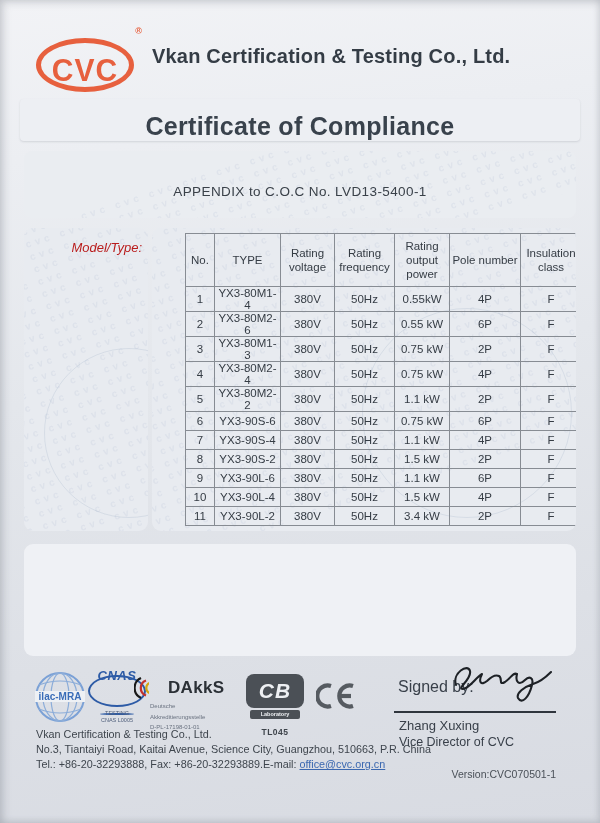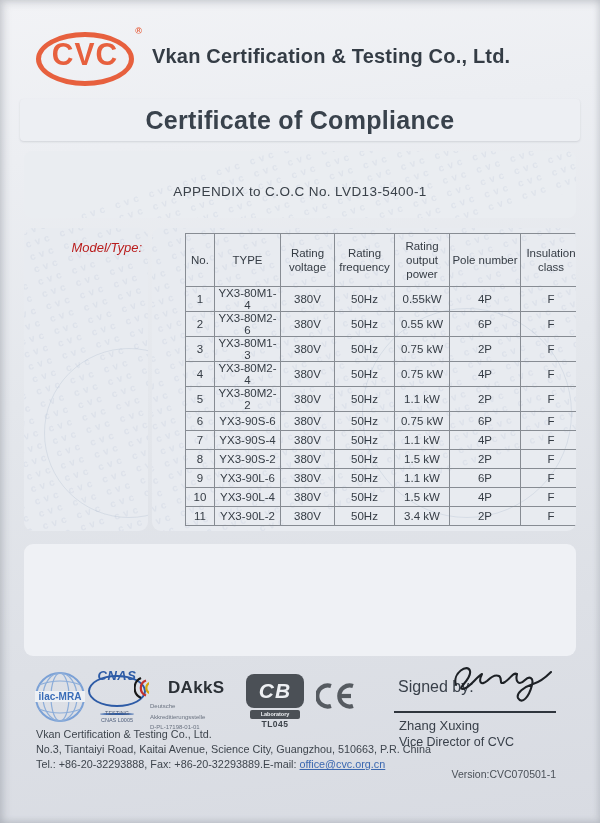--- a/index.html
+++ b/index.html
@@ -6,32 +6,32 @@
   html,body { background:#c9ccd3; }
   body { font-family:"Liberation Sans", sans-serif; }
   .page {
     position:relative; width:600px; height:823px; overflow:hidden;
     background:linear-gradient(172deg,#f2f3f6 0%,#eceef2 18%,#e4e7ec 45%,#dde0e6 75%,#d8dbe2 100%);
     box-shadow:inset 3px 2px 8px rgba(95,100,112,.28), inset -2px -2px 6px rgba(120,125,138,.18);
   }
   
   .logo-wrap { position:absolute; left:36px; top:30px; width:104px; height:58px; }
   .logo-ellipse {
-    position:absolute; left:0; top:2px; width:98px; height:54px;
+    position:absolute; left:0; top:8px; width:98px; height:54px;
     border:5px solid #e7603e; border-radius:50%;
-    display:flex; align-items:flex-start; justify-content:center;
+    display:flex; align-items:flex-end; justify-content:center;
   }
   .logo-text { color:#e7603e; font-size:30px; font-weight:bold; letter-spacing:1px; transform:scaleY(1.05); }
   .logo-reg { position:absolute; right:-2px; top:-4px; color:#e7603e; font-size:9px; font-weight:bold; }
   .company-name { position:absolute; left:152px; top:45px; font-size:20px; font-weight:bold; color:#343c45; letter-spacing:.2px; }
   
   .title-band {
     position:absolute; left:20px; top:99px; width:560px; height:42px; border-radius:4px;
     background:#edeff3; box-shadow:0 1px 2px rgba(130,135,148,.25);
-    display:flex; align-items:center; justify-content:center;
+    display:flex; align-items:flex-end; justify-content:center;
   }
   .title-band h1 { font-size:25px; font-weight:bold; color:#39424c; letter-spacing:.3px; }
   
   .appendix-band {
     position:absolute; left:24px; top:151px; width:552px; height:67px; border-radius:8px;
     background:#eaedf1; overflow:hidden;
   }
   .appendix-text { position:absolute; left:0; right:0; top:33px; text-align:center; font-size:13.5px; color:#3a4149; letter-spacing:.4px; }
   
   .panel { position:absolute; border-radius:9px; background:#e8ebf0; overflow:hidden; }
@@ -72,21 +72,21 @@
   .cnas-sub { font-size:5.5px; color:#51607c; line-height:7px; margin-top:3px; }
   .dakks { position:absolute; left:134px; top:676px; }
   .dakks-top { display:flex; align-items:center; }
   .dakks-word { font-size:17px; color:#2b3036; font-weight:bold; letter-spacing:.3px; margin-left:19px; }
   .dakks-sub { font-size:6px; color:#6a7280; line-height:7.5px; margin-top:3px; margin-left:16px; }
   .cb { position:absolute; left:246px; top:674px; width:58px; text-align:center; }
   .cb-box { width:58px; height:34px; background:#4b5056; border-radius:8px; display:flex; align-items:center; justify-content:center; }
   .cb-box span { color:#eef0f3; font-size:21px; font-weight:bold; font-style:italic; letter-spacing:1px; }
   .cb-bar { width:50px; height:9px; background:#4b5056; border-radius:2px; margin:2px auto 0;
     color:#eef0f3; font-size:5.5px; font-weight:bold; line-height:9px; }
-  .cb-code { font-size:8.5px; font-weight:bold; color:#3d434a; margin-top:0; letter-spacing:.5px; }
+  .cb-code { font-size:8.5px; font-weight:bold; color:#3d434a; margin-top:8px; letter-spacing:.5px; }
   .ce { position:absolute; left:316px; top:682px; }
   
   .signed-by { position:absolute; left:398px; top:678px; font-size:16px; color:#39404a; }
   .sig-svg { position:absolute; left:448px; top:655px; }
   .sig-line { position:absolute; left:394px; top:711px; width:162px; height:2px; background:#2f353d; }
   .sig-name  { position:absolute; left:399px; top:718px; font-size:13px; color:#39404a; }
   .sig-title { position:absolute; left:399px; top:735px; font-size:12.5px; color:#39404a; }
   .sig-date  { position:absolute; left:399px; top:752px; font-size:12.5px; color:#39404a; }
   
   .footer-block { position:absolute; left:36px; top:727px; font-size:10.8px; line-height:15px; color:#3e454d; }

